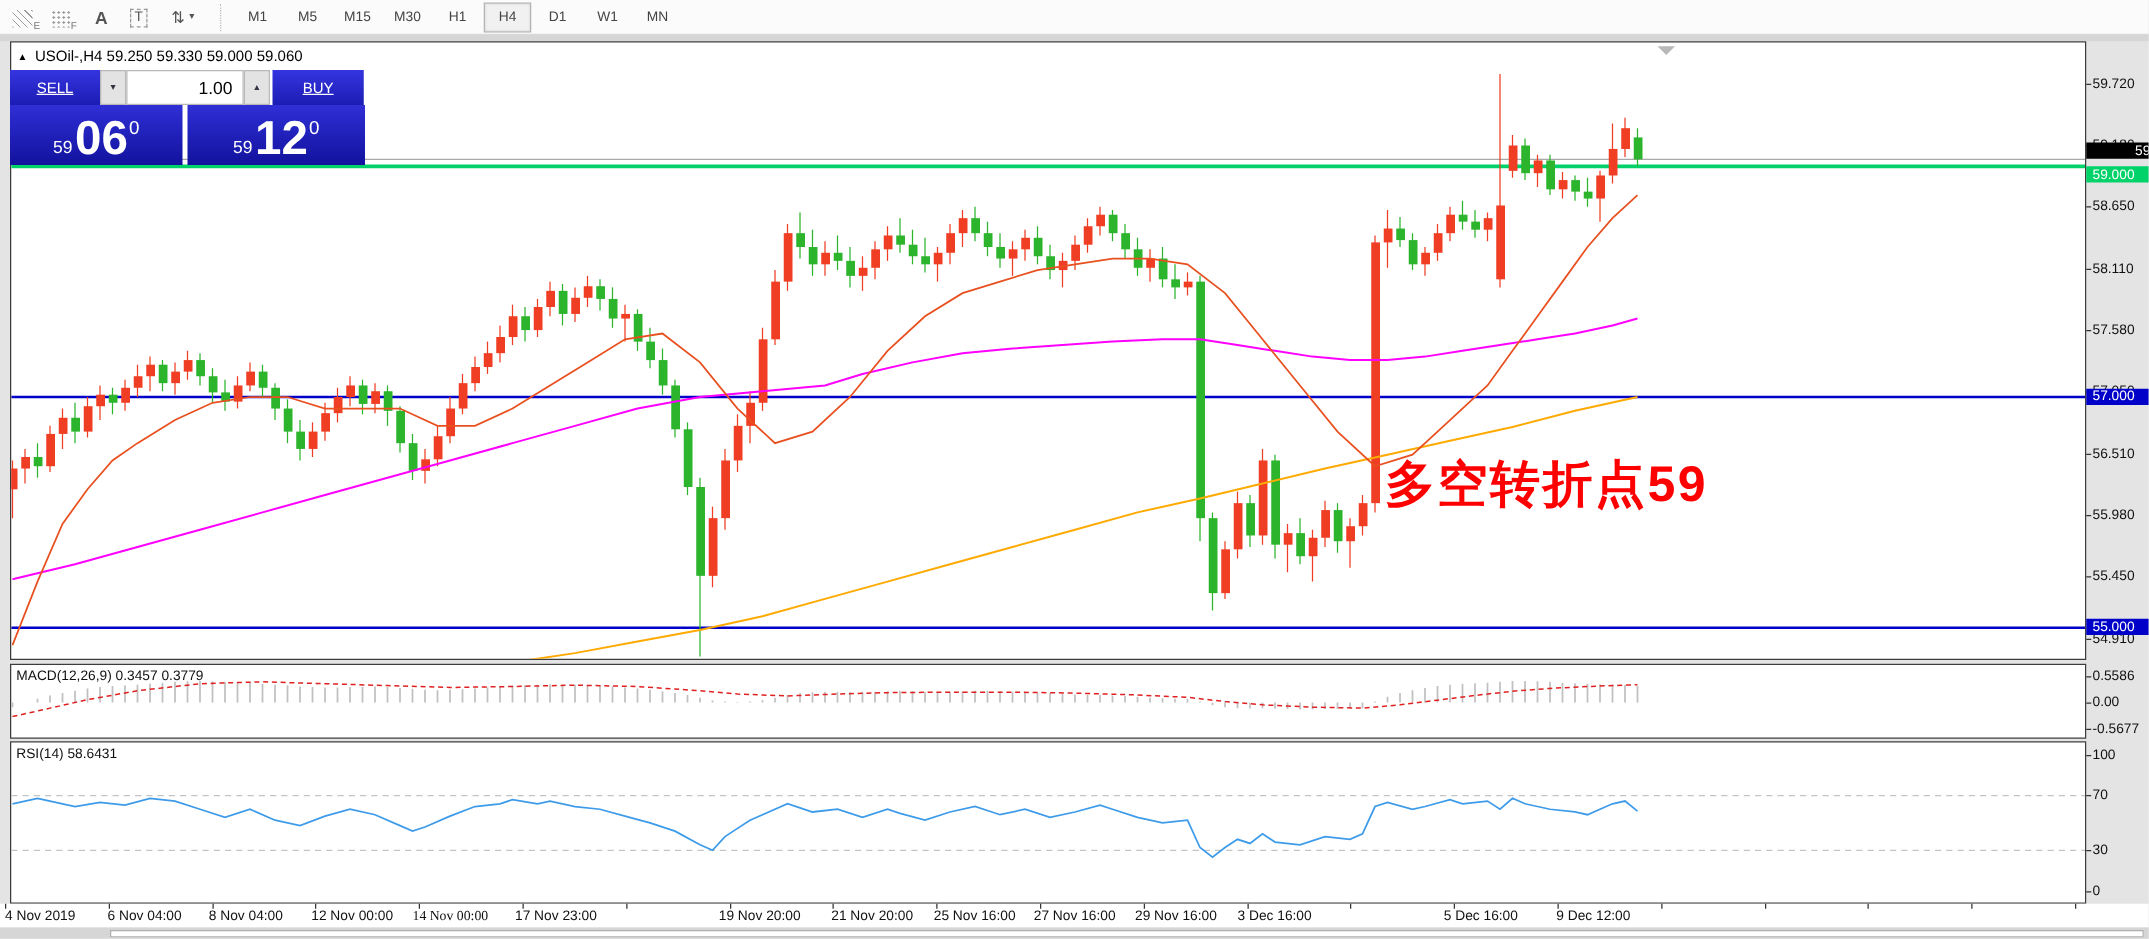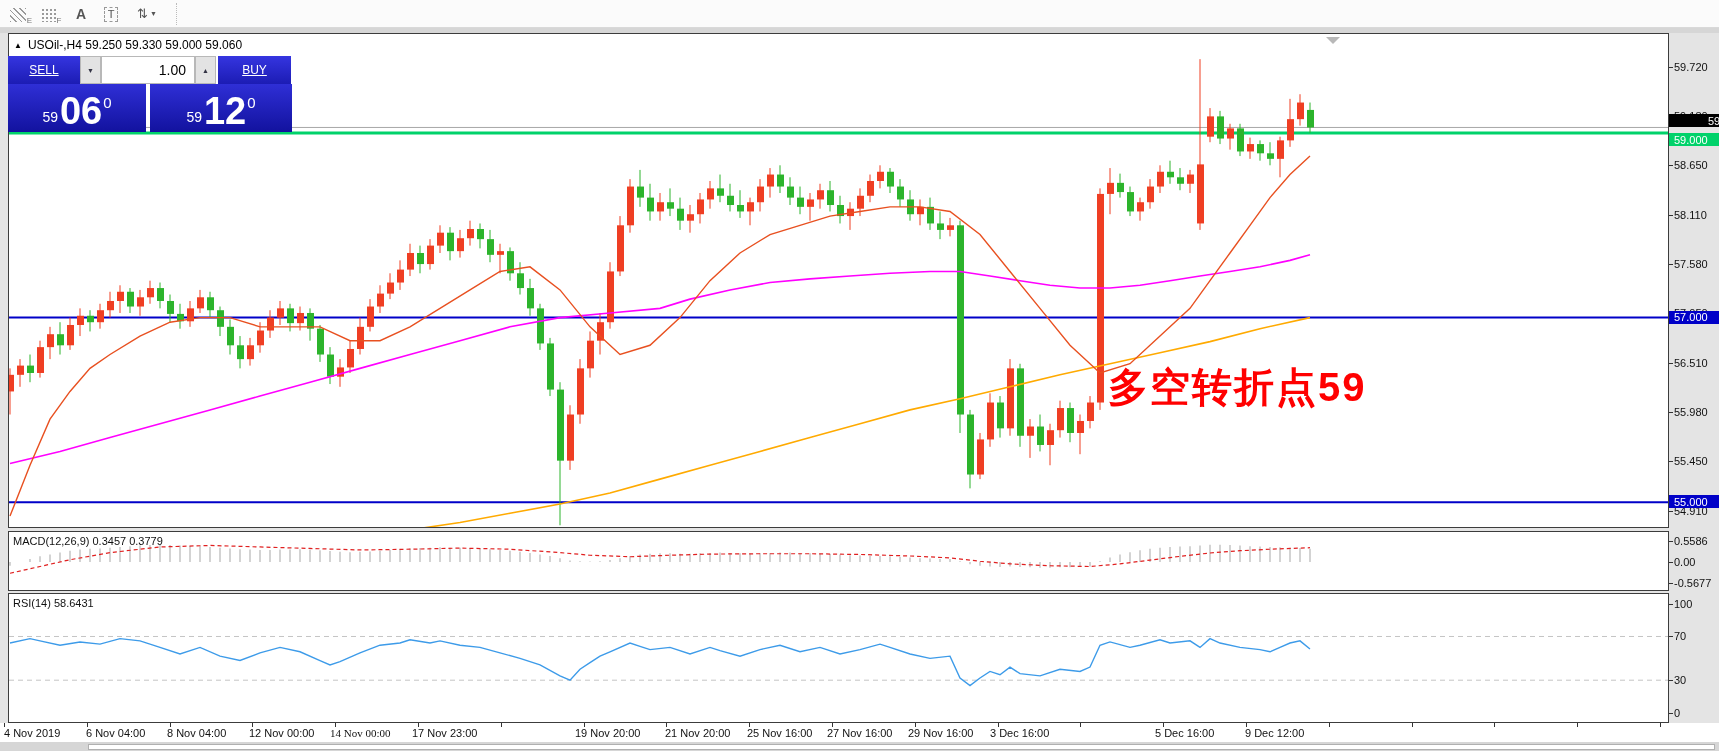--- a/index.html
+++ b/index.html
@@ -84,20 +84,31 @@
       <span class="glyphA">A</span>
     </div>
   <div class="tb-icon">
       <span class="glyphT">T</span>
     </div>
   <div class="tb-icon" style="width:38px">
       <span class="arrows">⇅</span>
       <span class="caret">▼</span>
     </div>
   <div class="tb-sep"></div>
+  <div id="tf-group" style="display:flex">
+      <div class="tf-btn">M1</div>
+      <div class="tf-btn">M5</div>
+      <div class="tf-btn">M15</div>
+      <div class="tf-btn">M30</div>
+      <div class="tf-btn">H1</div>
+      <div class="tf-btn active">H4</div>
+      <div class="tf-btn">D1</div>
+      <div class="tf-btn">W1</div>
+      <div class="tf-btn">MN</div>
+    </div>
 </div>
 <div id="splitter" class="abs"></div>
 
 <div id="main-panel" class="abs panel">
   <svg id="main-svg" width="1659" height="493">
       <line x1="0" y1="93.46199999999979" x2="1659" y2="93.46199999999979" stroke="#a8a8a8" stroke-width="1"></line>
       <line x1="0" y1="99" x2="1659" y2="99" stroke="#00d26a" stroke-width="3"></line>
       <line x1="0" y1="283.6" x2="1659" y2="283.6" stroke="#0000c8" stroke-width="2"></line>
       <line x1="0" y1="468.2" x2="1659" y2="468.2" stroke="#0000c8" stroke-width="2"></line>
       <line x1="1" y1="334.3649999999997" x2="1" y2="380.5149999999997" stroke="#ef3e23" stroke-width="1"></line>

